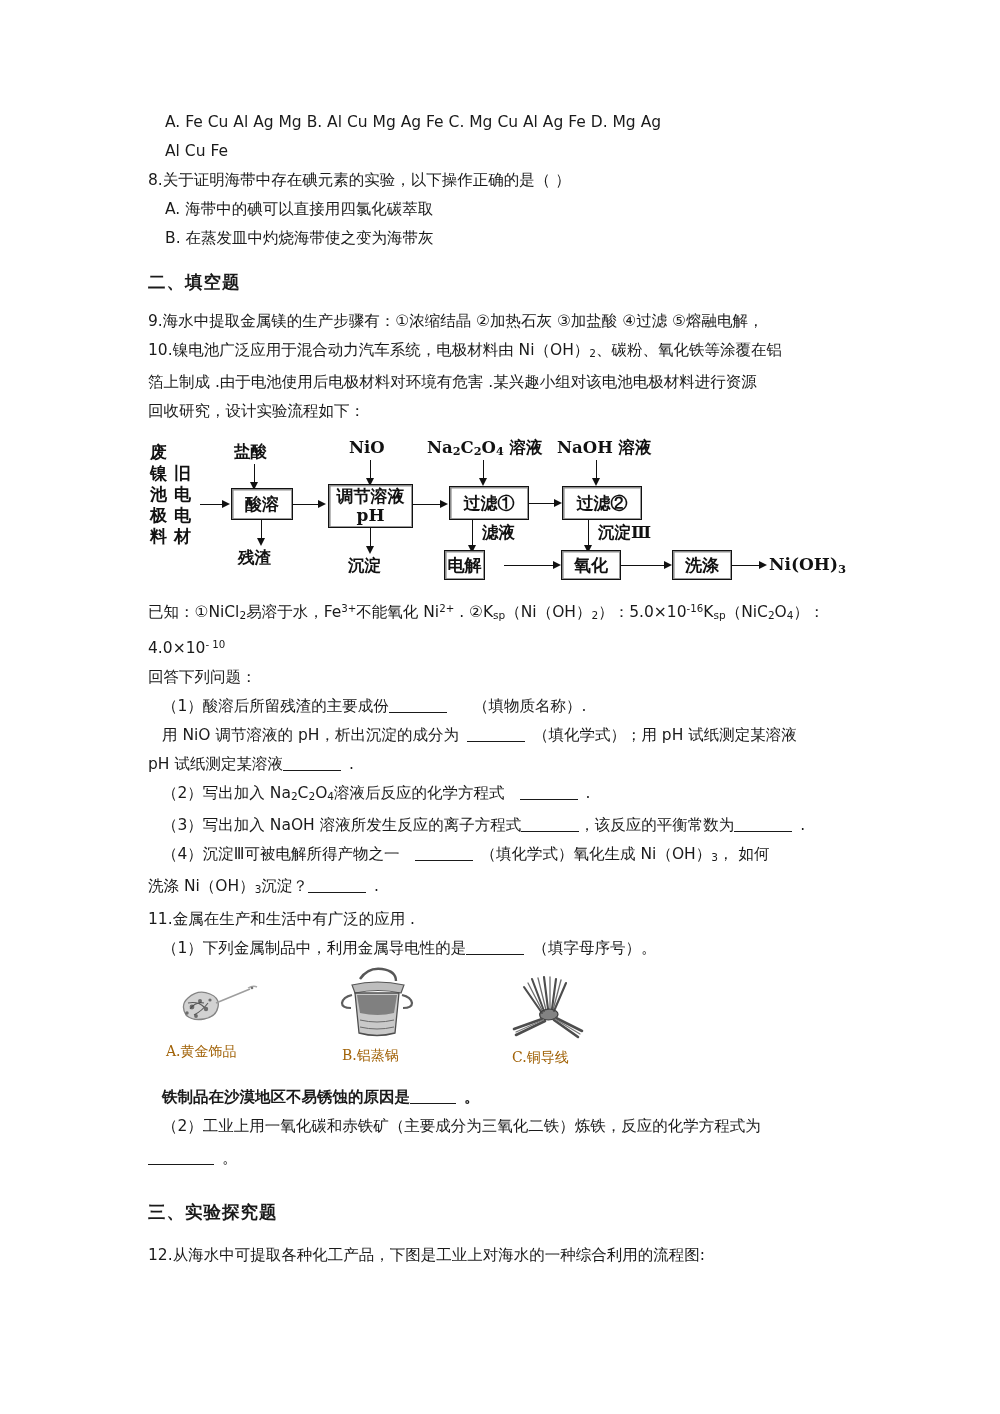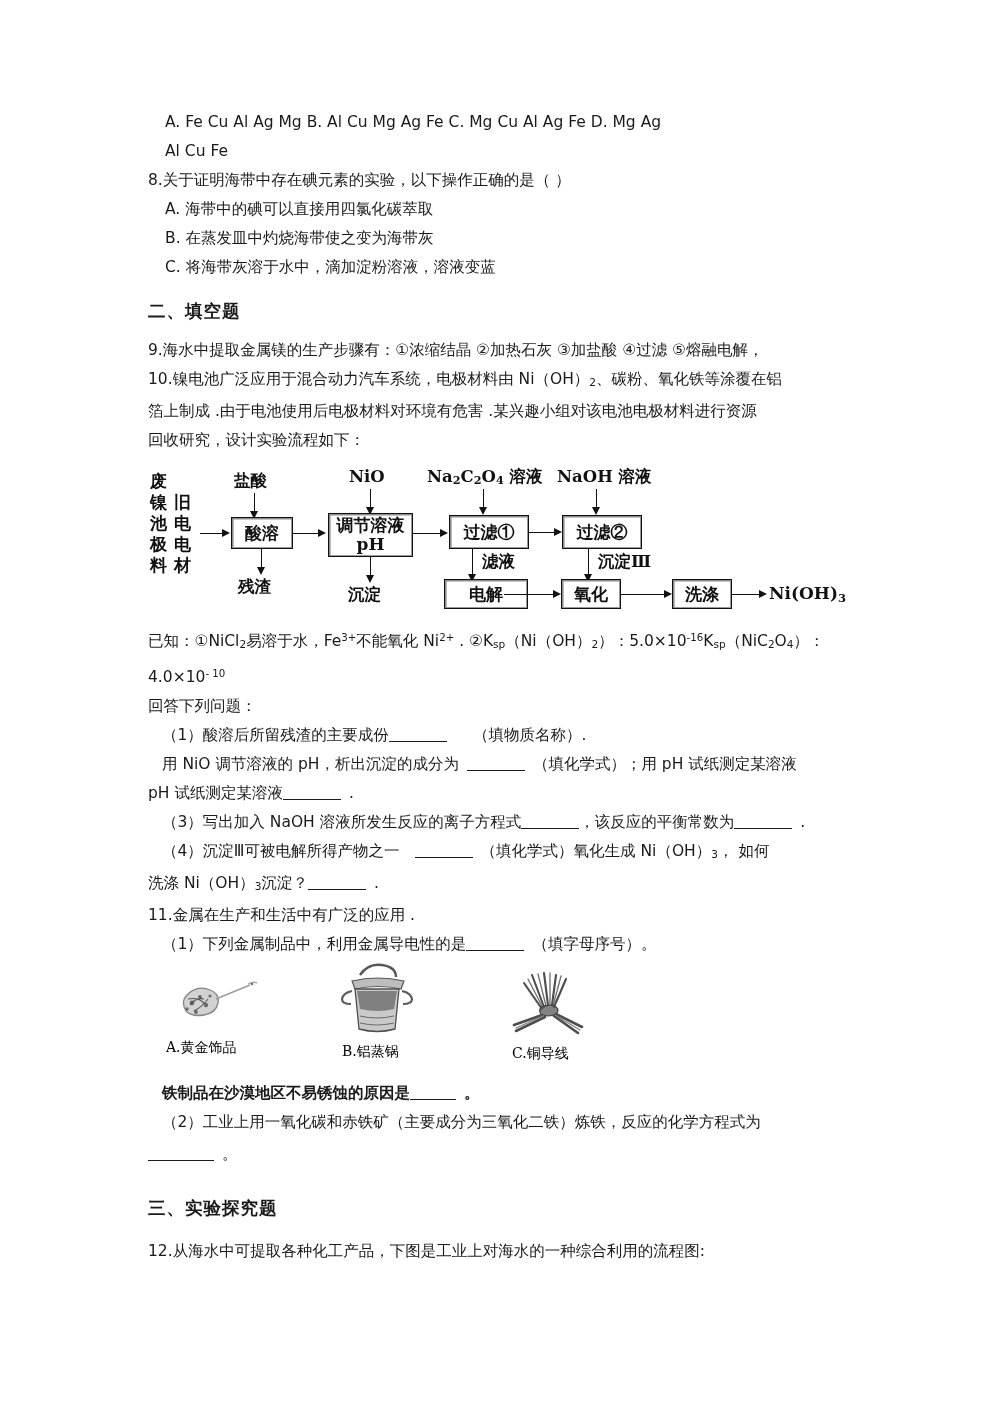--- a/index.html
+++ b/index.html
@@ -136,39 +136,38 @@
   
   .photos {
     position: relative;
     height: 108px;
     margin-top: 6px;
   }
   .photo-item { position: absolute; }
   .photo-cap {
     font-family: "DejaVu Serif","Liberation Serif",serif;
     font-size: 14px;
-    color: #000000;
+    color: #a16207;
     white-space: nowrap;
     margin-top: 2px;
   }
   .ph-canvas { display: block; }
 </style>
 </head>
 <body>
 
 <div class="page">
   <div class="content">
 
     <div class="opt-row">A. Fe  Cu  Al  Ag  Mg      B. Al  Cu  Mg  Ag  Fe      C. Mg  Cu  Al  Ag  Fe      D. Mg  Ag</div>
     <div class="opt-row">Al  Cu  Fe</div>
 
     <div class="qline">8.关于证明海带中存在碘元素的实验，以下操作正确的是（  ）</div>
     <div class="qline indent1">A. 海带中的碘可以直接用四氯化碳萃取</div>
     <div class="qline indent1">B. 在蒸发皿中灼烧海带使之变为海带灰</div>
-    <div class="qline indent1">C. 将海带灰溶于水中，滴加淀粉溶液，溶液变蓝</div>
 
     <div class="heading">二、填空题</div>
 
     <div class="qline">9.海水中提取金属镁的生产步骤有：①浓缩结晶 ②加热石灰 ③加盐酸 ④过滤 ⑤熔融电解，</div>
 
     <div class="qline"><span>10.镍电池广泛应用于混合动力汽车系统，电极材料由 Ni（OH）</span><sub>2</sub><span>、碳粉、氧化铁等涂覆在铝</span></div>
     <div class="qline">箔上制成 .由于电池使用后电极材料对环境有危害 .某兴趣小组对该电池电极材料进行资源</div>
     <div class="qline">回收研究，设计实验流程如下：</div>
 
     <div class="flowchart">
@@ -221,21 +220,21 @@
       <div class="fc-label serif-num" style="left:409px; top:2px;">NaOH 溶液</div>
       <div class="ln-v" style="left:448px; top:24px; height:20px;"></div>
       <div class="arw-d" style="left:443.5px; top:42px;"></div>
 
       <div class="fc-box" style="left:414px; top:50px; width:80px; height:34px;">过滤②</div>
 
       <div class="ln-v" style="left:440px; top:84px; height:27px;"></div>
       <div class="arw-d" style="left:435.5px; top:109px;"></div>
       <div class="fc-label" style="left:450px; top:87px;">沉淀Ⅲ</div>
 
-      <div class="fc-box" style="left:296px; top:114px; width:84px; height:30px;">电解</div>
+      <div class="fc-box" style="left:296px; top:114px; width:41px; height:30px;">电解</div>
 
       <div class="ln-h" style="left:356px; top:129px; width:52px;"></div>
       <div class="arw-r" style="left:405px; top:124.5px;"></div>
 
       <div class="fc-box" style="left:413px; top:114px; width:60px; height:30px;text-align:right;">氧化</div>
 
       <div class="ln-h" style="left:473px; top:129px; width:46px;"></div>
       <div class="arw-r" style="left:516px; top:124.5px;"></div>
 
       <div class="fc-box" style="left:524px; top:114px; width:60px; height:30px;">洗涤</div>
@@ -245,20 +244,21 @@
       <div class="fc-label serif-num" style="left:621px; top:119px; font-size:17px;"><span>Ni(OH)</span><sub>3</sub></div>
     </div>
 
     <div class="qline"><span>已知：①NiCl</span><sub>2</sub><span>易溶于水，Fe</span><sup>3+</sup><span>不能氧化 Ni</span><sup>2+</sup><span> .  ②K</span><sub>sp</sub><span>（Ni（OH）</span><sub>2</sub><span>）：5.0×10</span><sup>-16</sup><span>K</span><sub>sp</sub><span>（NiC</span><sub>2</sub><span>O</span><sub>4</sub><span>）：</span></div>
     <div class="qline"><span>4.0×10</span><sup>- 10</sup></div>
     <div class="qline">回答下列问题：</div>
 
     <div class="qline indent2"><span>（1）酸溶后所留残渣的主要成份</span><span class="blank"></span><span class="sp-lg"></span><span>（填物质名称）.</span></div>
     <div class="qline indent2"><span>用 NiO 调节溶液的 pH，析出沉淀的成分为</span><span class="sp-sm"></span><span class="blank"></span><span class="sp-sm"></span><span>（填化学式）；用 pH 试纸测定某溶液</span></div>
     <div class="qline"><span>pH 试纸测定某溶液</span><span class="blank"></span><span class="sp-sm"></span><span>.</span></div>
+    <div class="qline indent2"><span>（2）写出加入 Na</span><sub>2</sub><span>C</span><sub>2</sub><span>O</span><sub>4</sub><span>溶液后反应的化学方程式</span><span class="sp-md"></span><span class="blank"></span><span class="sp-sm"></span><span>.</span></div>
     <div class="qline indent2"><span>（3）写出加入 NaOH 溶液所发生反应的离子方程式</span><span class="blank"></span><span>，该反应的平衡常数为</span><span class="blank"></span><span class="sp-sm"></span><span>.</span></div>
     <div class="qline indent2"><span>（4）沉淀Ⅲ可被电解所得产物之一</span><span class="sp-md"></span><span class="blank"></span><span class="sp-sm"></span><span>（填化学式）氧化生成 Ni（OH）</span><sub>3</sub><span>，  如何</span></div>
     <div class="qline"><span>洗涤 Ni（OH）</span><sub>3</sub><span>沉淀？</span><span class="blank"></span><span class="sp-sm"></span><span>.</span></div>
 
     <div class="qline">11.金属在生产和生活中有广泛的应用 .</div>
     <div class="qline indent2"><span>（1）下列金属制品中，利用金属导电性的是</span><span class="blank"></span><span class="sp-sm"></span><span>（填字母序号）。</span></div>
 
     <div class="photos">
 
       <div class="photo-item" style="left:18px; top:0px;">

